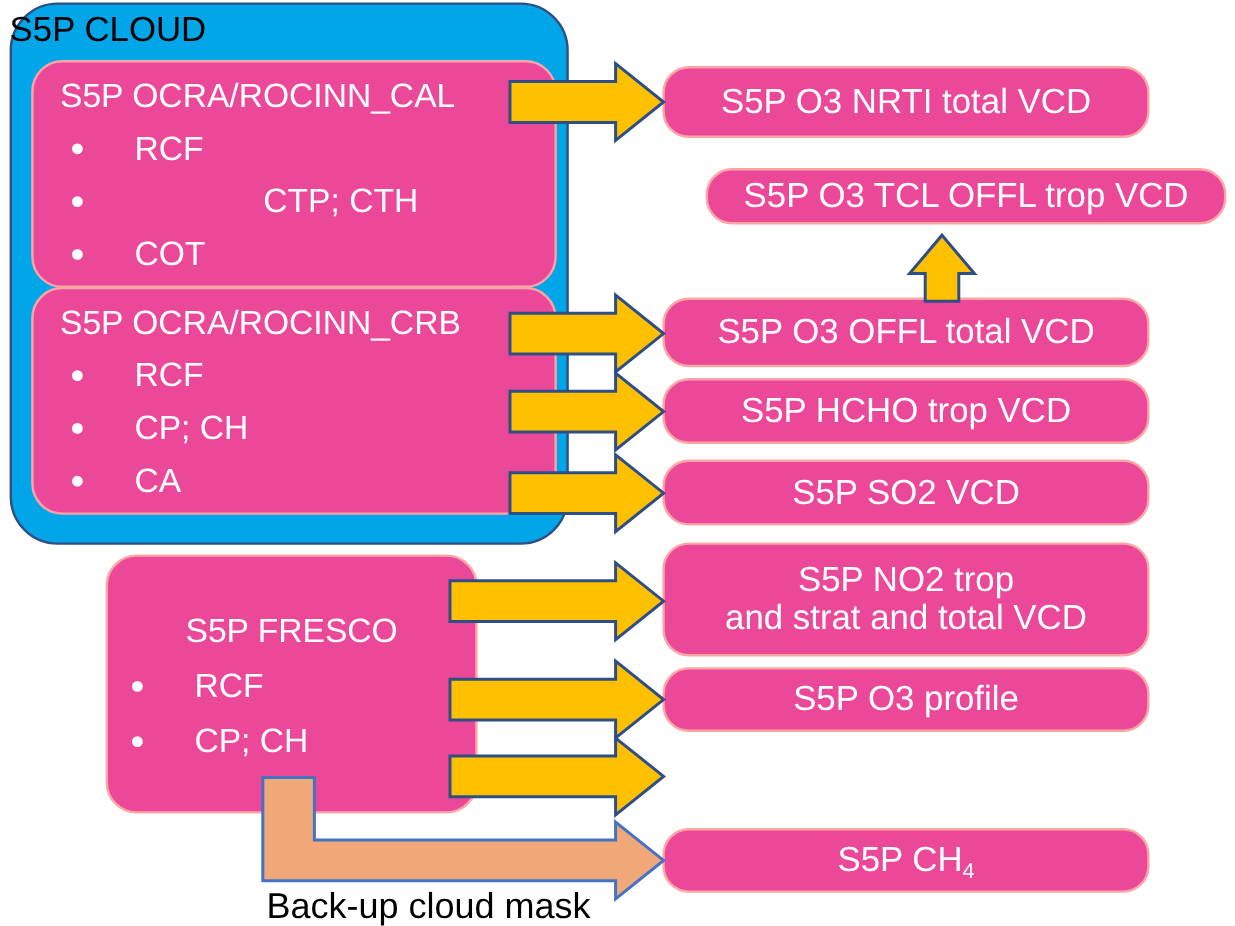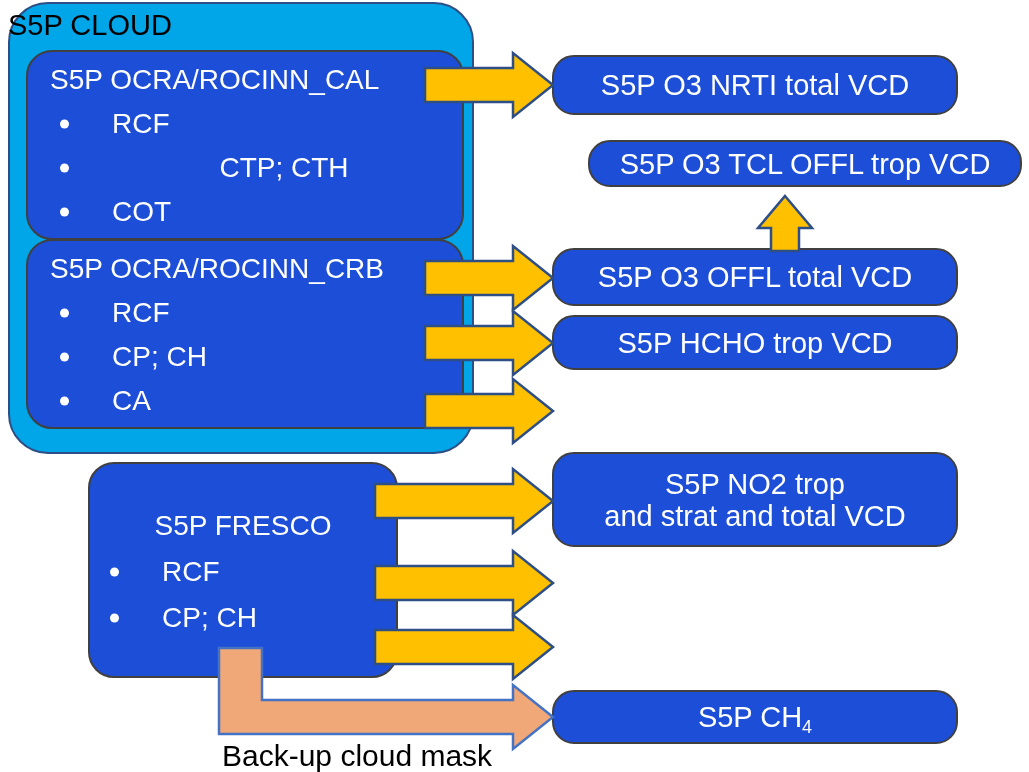--- a/index.html
+++ b/index.html
@@ -42,22 +42,22 @@
     color: #000000;
     font-size: 29px;
     font-family: "Liberation Sans", sans-serif;
     white-space: nowrap;
     pointer-events: none;
   }
 
   
   .node {
     position: absolute;
-    background: #1d4ed8;
-    border: 2px solid #404040;
+    background: #ec4899;
+    border: 2px solid #fca5a5;
     border-radius: 22px;
     box-sizing: border-box;
     color: #ffffff;
     padding-left: 24px;
   }
   .node.proc {
     border-radius: 26px;
   }
 
   .node-title {
@@ -193,28 +193,38 @@
       <span>S5P O3 OFFL total VCD</span>
     </div>
   </div>
 
   <div class="node" style="left:552px; top:315px; width:406px; height:55px;">
     <div class="out-label">
       <span>S5P HCHO trop VCD</span>
     </div>
   </div>
 
+  <div class="node" style="left:552px; top:383px; width:406px; height:55px;">
+    <div class="out-label">
+      <span>S5P SO2 VCD</span>
+    </div>
+  </div>
 
   <div class="node" style="left:552px; top:452px; width:406px; height:95px;">
     <div class="out-label">
       <span>S5P NO2 trop</span>
       <span class="l2">and strat and total VCD</span>
     </div>
   </div>
 
+  <div class="node" style="left:552px; top:556px; width:406px; height:54px;">
+    <div class="out-label">
+      <span>S5P O3 profile</span>
+    </div>
+  </div>
 
 
   <div class="node" style="left:552px; top:690px; width:406px; height:54px;">
     <div class="out-label">
       <span>S5P CH</span><sub>4</sub>
     </div>
   </div>
 
   <svg id="arrows" viewBox="0 0 1029 772">
 

